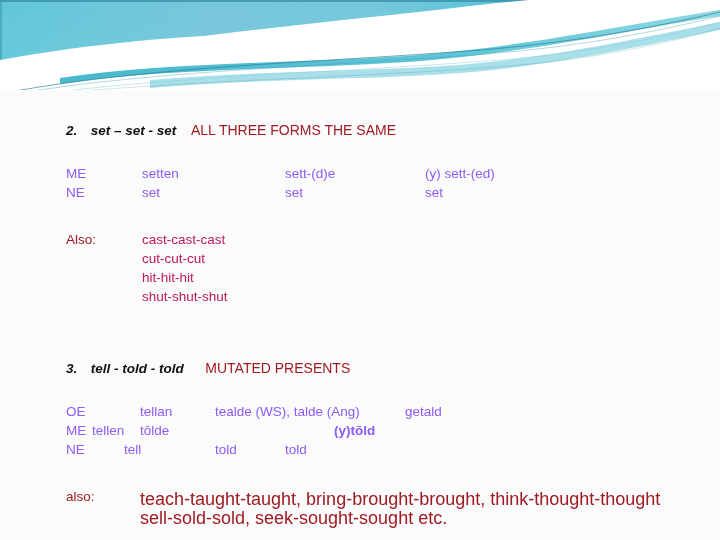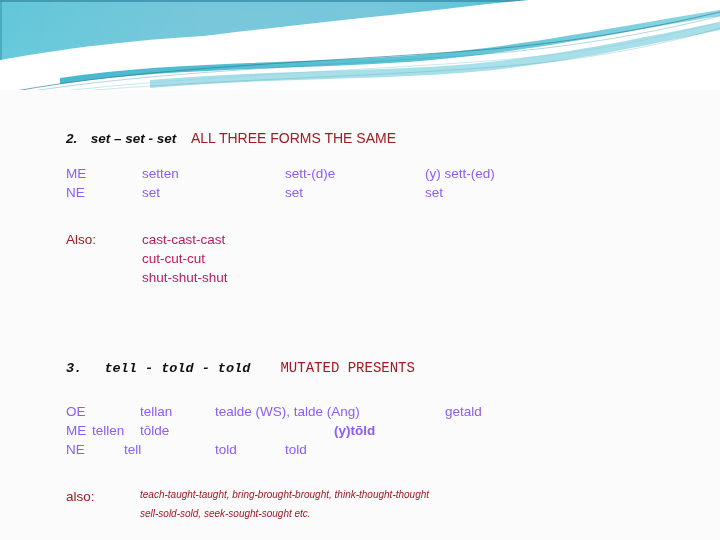--- a/index.html
+++ b/index.html
@@ -107,24 +107,23 @@
     font-size: 13.5px;
     color: #9e1b22;
   }
   .alsoblock .abody {
     position: absolute;
     left: 74px;
     top: 0;
   }
   .alsoblock .aline {
     height: 19px;
-    font-size: 10px;
-    color: #9e1b22;
-    white-space: nowrap;
-    font-style: italic;
+    font-size: 18px;
+    color: #9e1b22;
+    white-space: nowrap;
   }
 </style>
 </head>
 <body>
 
 <div id="banner">
   <svg width="720" height="96" viewBox="0 0 720 96" xmlns="http://www.w3.org/2000/svg">
     <defs>
       <linearGradient id="gTeal" x1="0" y1="0" x2="1" y2="0">
         <stop offset="0%" stop-color="#5ec9d9"></stop>
@@ -167,21 +166,21 @@
     <path d="M30,96 C180,80 360,78 508,66 C604,58 672,42 720,28" fill="none" stroke="#3f94a8" stroke-width="0.5" opacity="0.5"></path>
 
     <path d="M120,60 C250,44 400,30 540,16 C610,9 670,2 720,-4" fill="none" stroke="#ffffff" stroke-width="2.4" opacity="0.85"></path>
 
     <rect x="0" y="90" width="720" height="6" fill="#fbfbfc"></rect>
   </svg>
 </div>
 
 <div id="slide-body">
 
-  <div class="heading" style="position:absolute; left:66px; top:35px;">
+  <div class="heading" style="position:absolute; left:66px; top:27px;">
     <span class="hd-num">2.</span>
     <span style="display:inline-block;width:6px;"></span>
     <span class="hd-forms">set – set - set</span>
     <span style="display:inline-block;width:7px;"></span>
     <span class="hd-note">ALL THREE FORMS THE SAME</span>
   </div>
 
   <div class="tbl" style="left:66px; top:70px;">
     <div class="trow">
       <span class="cell" style="left:0px;">ME</span>
@@ -195,39 +194,40 @@
       <span class="cell" style="left:219px;">set</span>
       <span class="cell" style="left:359px;">set</span>
     </div>
   </div>
 
   <div class="listblock" style="left:66px; top:136px;">
     <span class="llabel">Also:</span>
     <div class="lbody">
       <div class="litem">cast-cast-cast</div>
       <div class="litem">cut-cut-cut</div>
+      <div class="litem">hit-hit-hit</div>
       <div class="litem">shut-shut-shut</div>
     </div>
   </div>
 
-  <div class="heading" style="position:absolute; left:66px; top:265px;font-family:Liberation Mono, monospace;">
+  <div class="heading" style="position:absolute; left:66px; top:265px;">
     <span class="hd-num">3.</span>
     <span style="display:inline-block;width:6px;"></span>
     <span class="hd-forms">tell  -  told  -  told</span>
     <span style="display:inline-block;width:14px;"></span>
     <span class="hd-note">MUTATED PRESENTS</span>
   </div>
 
   <div class="tbl" style="left:66px; top:308px;">
 
     <div class="trow">
       <span class="cell" style="left:0px;">OE</span>
       <span class="cell" style="left:74px;">tellan</span>
       <span class="cell" style="left:149px;">tealde (WS), talde (Ang)</span>
-      <span class="cell" style="left:379px;text-align:right;">getald</span>
+      <span class="cell" style="left:339px;text-align:right;">getald</span>
     </div>
 
     <div class="trow">
       <span class="cell" style="left:0px;">ME</span>
       <span class="cell" style="left:26px;">tellen</span>
       <span class="cell" style="left:74px;">tōlde</span>
       <span class="cell" style="left:268px;font-weight:bold;">(y)tōld</span>
     </div>
 
     <div class="trow">

